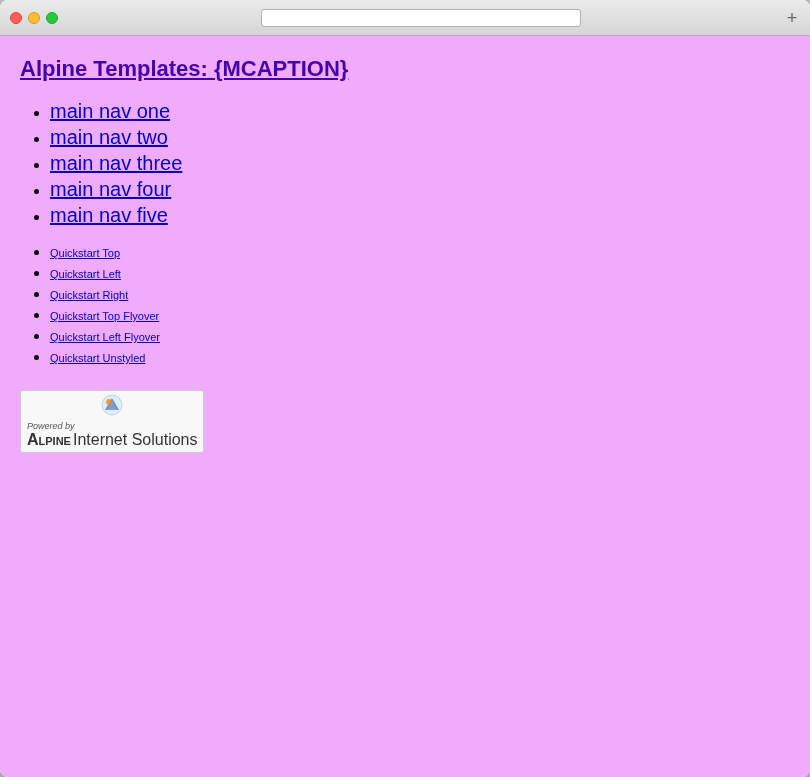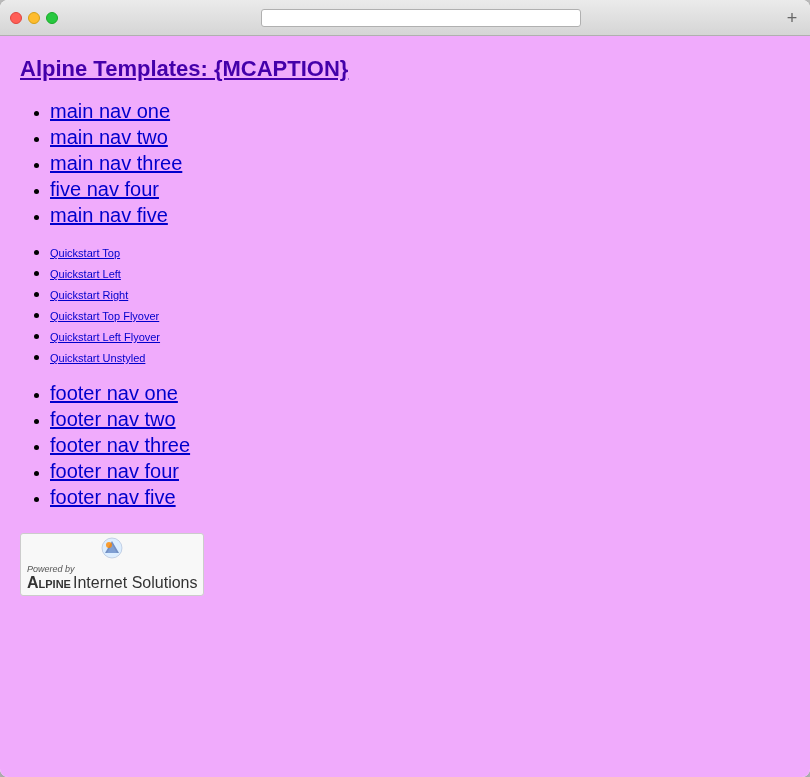--- a/index.html
+++ b/index.html
@@ -198,45 +198,36 @@
 
   <div class="browser-content">
 
     <h1 class="page-title">Alpine Templates: {MCAPTION}</h1>
 
     <div class="nav-section">
       <ul>
         <li><a href="#">main nav one</a></li>
         <li><a href="#">main nav two</a></li>
         <li><a href="#">main nav three</a></li>
-        <li><a href="#">five nav four</a></li>
+        <li><a href="#">main nav four</a></li>
         <li><a href="#">main nav five</a></li>
       </ul>
     </div>
 
     <div class="quickstart-section">
       <ul>
         <li><a href="#">Quickstart Top</a></li>
         <li><a href="#">Quickstart Left</a></li>
         <li><a href="#">Quickstart Right</a></li>
         <li><a href="#">Quickstart Top Flyover</a></li>
         <li><a href="#">Quickstart Left Flyover</a></li>
         <li><a href="#">Quickstart Unstyled</a></li>
       </ul>
     </div>
 
-    <div class="nav-section">
-      <ul>
-        <li><a href="#">footer nav one</a></li>
-        <li><a href="#">footer nav two</a></li>
-        <li><a href="#">footer nav three</a></li>
-        <li><a href="#">footer nav four</a></li>
-        <li><a href="#">footer nav five</a></li>
-      </ul>
-    </div>
 
     <div class="footer-badge">
       <svg class="badge-icon" viewBox="0 0 22 22" xmlns="http://www.w3.org/2000/svg">
         <circle cx="11" cy="11" r="10" fill="#ddeeff" stroke="#99aacc" stroke-width="0.5"></circle>
         <polygon points="11,4 18,16 4,16" fill="#4466aa" opacity="0.7"></polygon>
         <polygon points="11,7 16,16 6,16" fill="#88aadd" opacity="0.6"></polygon>
         <circle cx="8" cy="8" r="3" fill="#ff8800" opacity="0.8"></circle>
       </svg>
       <div class="badge-text-block">
         <span class="badge-powered-by">Powered by</span>

